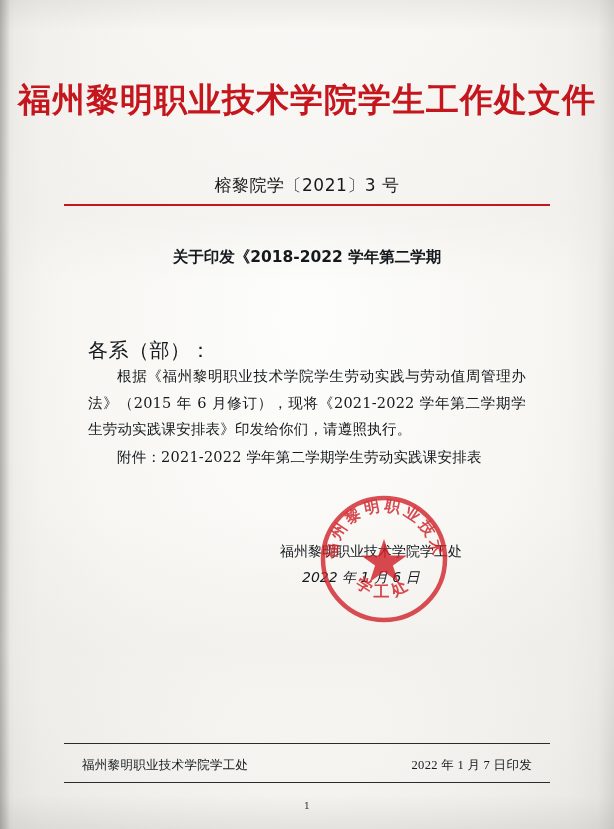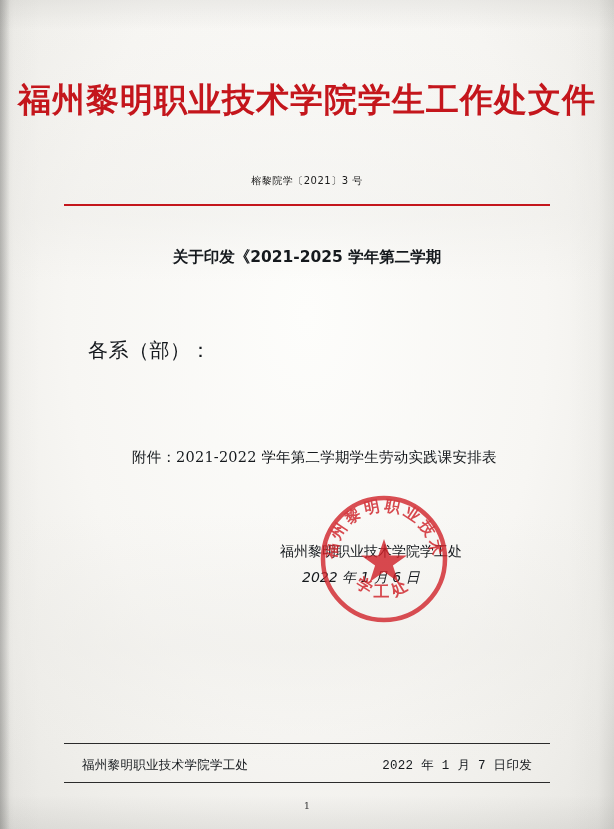--- a/index.html
+++ b/index.html
@@ -78,21 +78,21 @@
   }
 
   #doc-number {
     position: absolute;
     left: 0;
     top: 174px;
     width: 614px;
     text-align: center;
     color: #1a1a1a;
     font-family: "DejaVu Sans", sans-serif;
-    font-size: 10px;
+    font-size: 17px;
     letter-spacing: 0.5px;
   }
 
   #red-rule {
     position: absolute;
     left: 64px;
     top: 204px;
     width: 486px;
     height: 2.4px;
     background: #c4161c;
@@ -132,21 +132,21 @@
     font-family: "DejaVu Serif", serif;
     font-size: 14.5px;
     line-height: 26.5px;
     text-align: justify;
     text-indent: 29px;
     letter-spacing: 0.2px;
   }
 
   #attachment {
     position: absolute;
-    left: 103px;
+    left: 88px;
     top: 444px;
     width: 438px;
     color: #15191d;
     font-family: "DejaVu Serif", serif;
     font-size: 14.5px;
     line-height: 26px;
     text-indent: 29px;
     letter-spacing: 0.2px;
   }
 
@@ -199,21 +199,21 @@
     color: #15191d;
     font-family: "DejaVu Sans", sans-serif;
     font-size: 12.5px;
     letter-spacing: 0.3px;
   }
   #footer-right {
     position: absolute;
     right: 82px;
     top: 757px;
     color: #15191d;
-    font-family: Liberation Mono, monospace;
+    font-family: Liberation Serif, serif;
     font-size: 12.5px;
     letter-spacing: 0.3px;
   }
   #page-number {
     position: absolute;
     left: 0;
     top: 800px;
     width: 614px;
     text-align: center;
     color: #3a3a3a;
@@ -241,25 +241,26 @@
 
   <div class="content">
 
     <div id="doc-title">福州黎明职业技术学院学生工作处文件</div>
 
     <div id="doc-number">榕黎院学〔2021〕3 号</div>
 
     <div id="red-rule"></div>
 
     <div id="subject">
-      <span class="line">关于印发《2021-2025 学年第二学期</span>
+      <span class="line">关于印发《2018-2022 学年第二学期</span>
     </div>
 
     <div id="salutation">各系（部）：</div>
 
+    <div id="body-para">根据《福州黎明职业技术学院学生劳动实践与劳动值周管理办法》（2015 年 6 月修订），现将《2021-2022 学年第二学期学生劳动实践课安排表》印发给你们，请遵照执行。</div>
 
     <div id="attachment">附件：2021-2022 学年第二学期学生劳动实践课安排表</div>
 
     <div id="signature">
       <span id="sign-org">福州黎明职业技术学院学工处</span>
       <span id="sign-date">2022 年 1 月 6 日</span>
     </div>
 
     <svg id="seal" viewBox="0 0 132 132">
       <defs>

